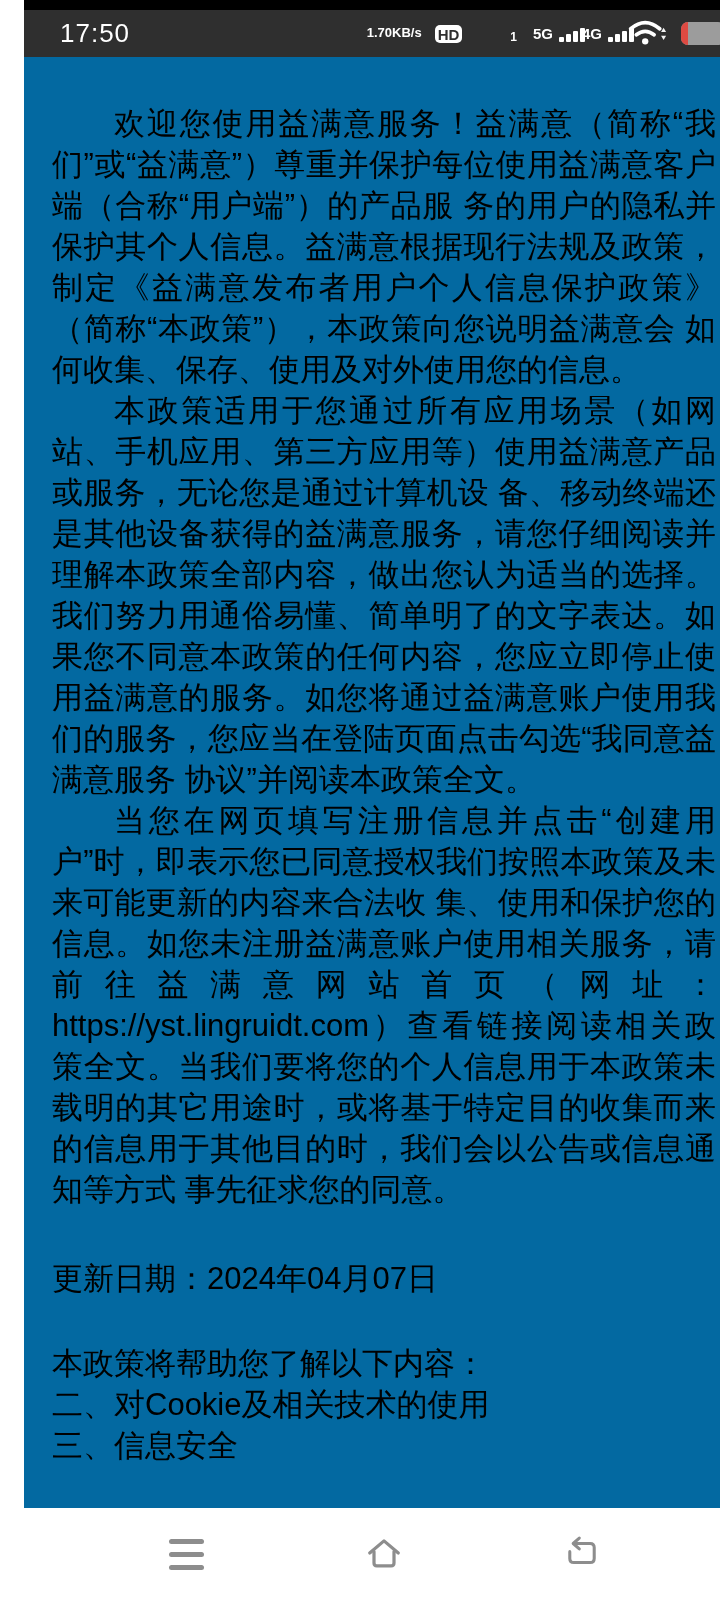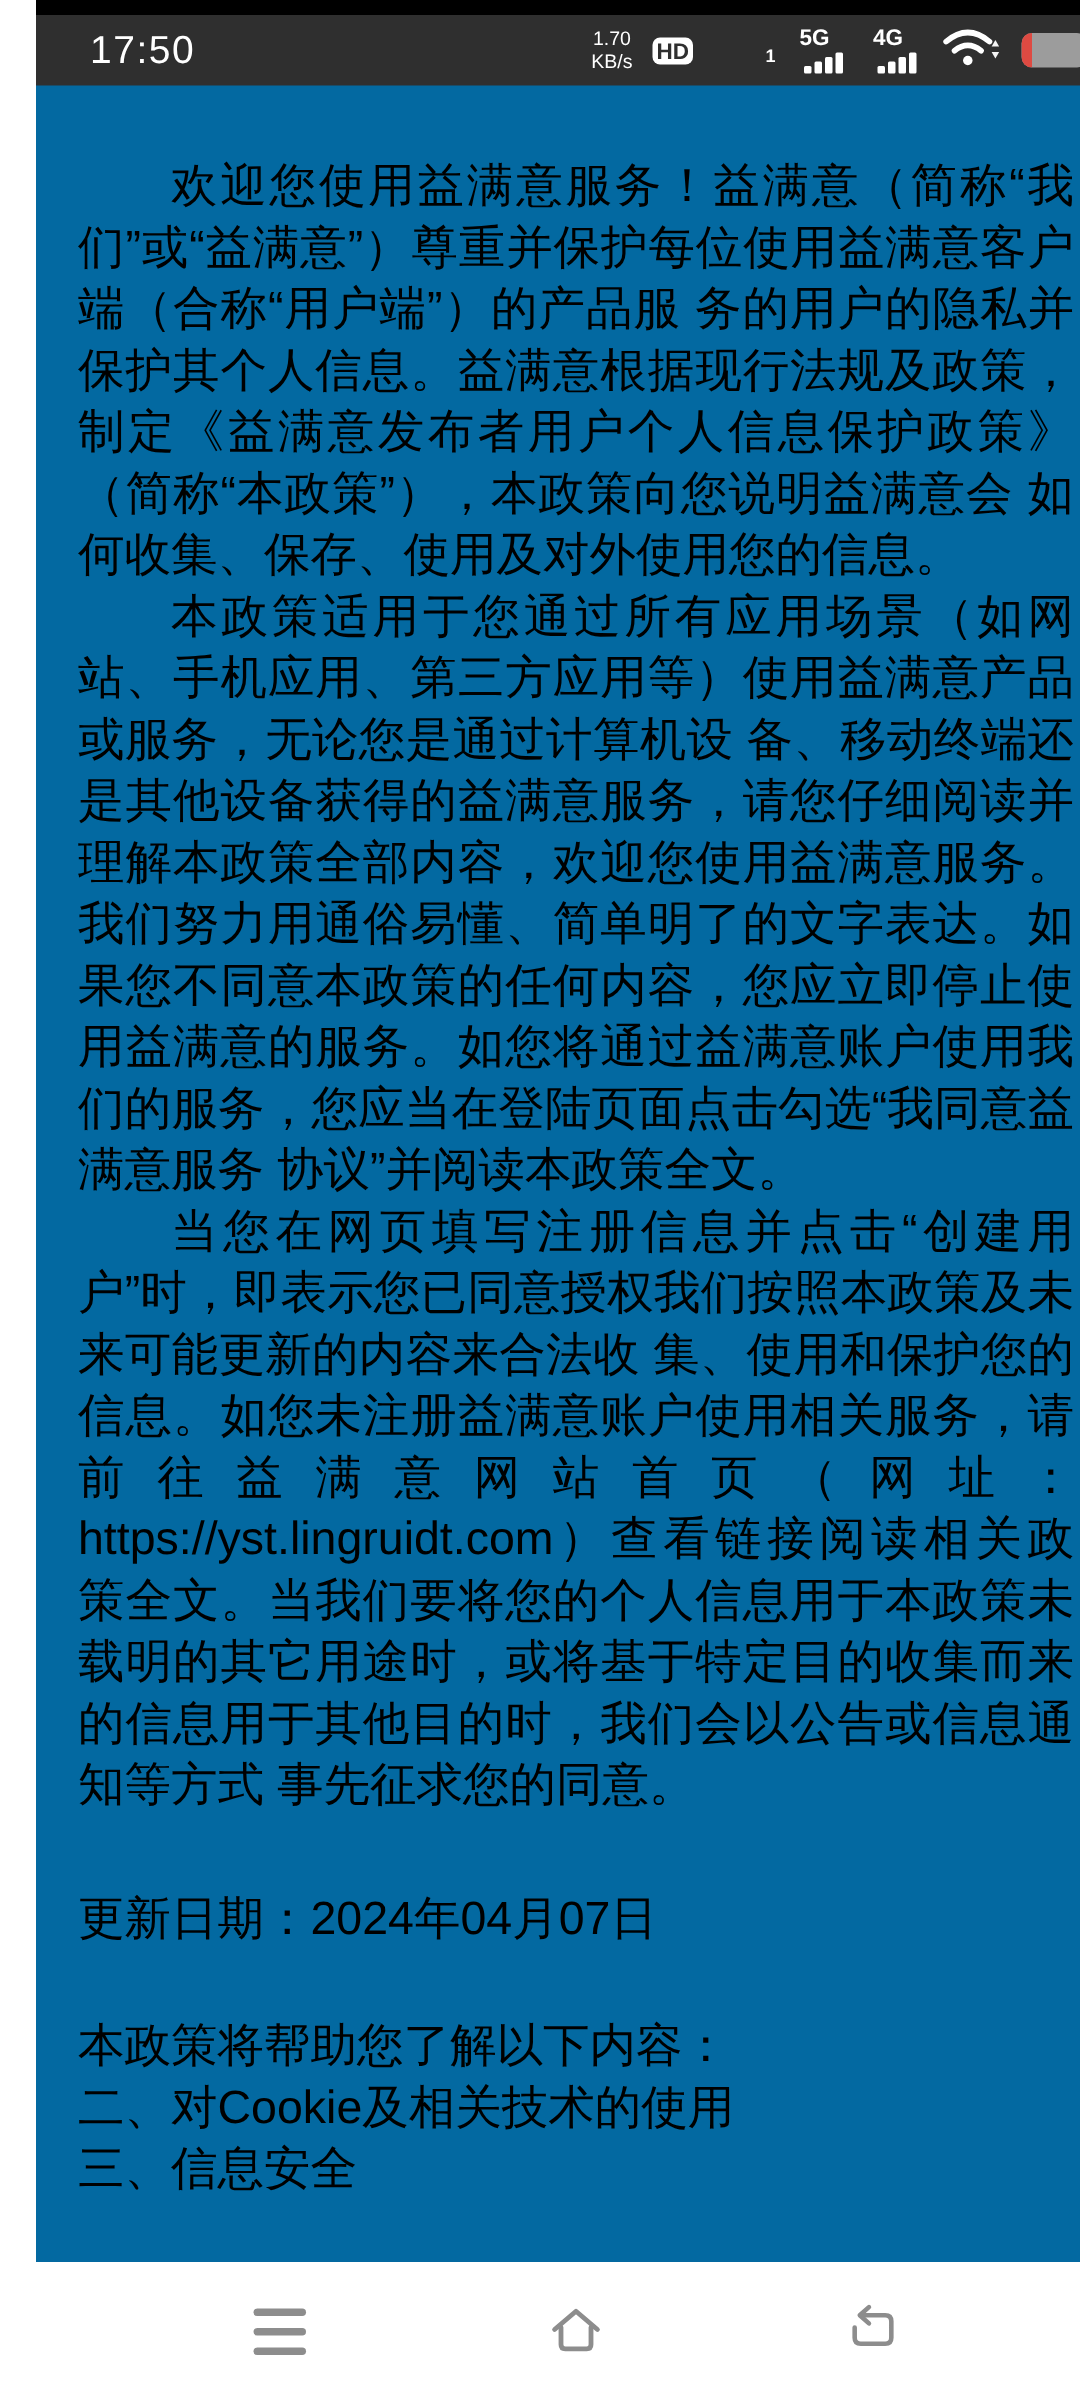--- a/index.html
+++ b/index.html
@@ -18,31 +18,31 @@
     background: linear-gradient(180deg, #000000 0px, #000000 10px, #2f2f2f 10px);
     display: flex;
     align-items: center;
     justify-content: space-between;
     padding: 10px 14px 0 36px;
     color: #ffffff;
   }
   .status-time { font-size: 26px; letter-spacing: 1px; }
   .status-right { display: flex; align-items: center; gap: 13px; }
   .net-speed {
-    display: flex; flex-direction: column; align-items: center;
-    font-size: 13px; line-height: 1.12; font-weight: 400;
+    display: flex; flex-direction: row; align-items: flex-start;
+    font-size: 13px; line-height: 1.12; font-weight: 700;
   }
   .hd-wrap { display: flex; align-items: flex-end; gap: 46px; }
   .hd-badge {
     background: #ffffff; color: #2f2f2f;
     font-size: 15px; font-weight: 800;
     border-radius: 5px; padding: 2px 3px 1px 3px; line-height: 1;
   }
   .hd-sub { font-size: 12px; font-weight: 600; margin-left: 2px; line-height: 1; }
-  .signal { display: flex; flex-direction: column; align-items: flex-start; width: 36px; }
+  .signal { display: flex; flex-direction: row; align-items: flex-start; width: 36px; }
   .sig-label { font-size: 15px; font-weight: 700; line-height: 1; margin-left: 3px; }
   .sig-bars { display: flex; align-items: flex-end; gap: 2px; margin-top: 2px; margin-left: 6px; }
   .sig-bars i { display: block; width: 5px; background: #ffffff; border-radius: 1px; }
   .sig-bars i:nth-child(1) { height: 5px; }
   .sig-bars i:nth-child(2) { height: 8px; }
   .sig-bars i:nth-child(3) { height: 11px; }
   .sig-bars i:nth-child(4) { height: 14px; }
   .battery {
     position: relative;
     width: 44px; height: 23px;
@@ -147,21 +147,21 @@
           <span class="battery-level" style="background: rgb(222, 74, 66);"></span>
         </span>
         <span class="battery-nub"></span>
       </span>
     </div>
   </div>
 
 
   <main class="content">
     <p class="para">欢迎您使用益满意服务！益满意（简称“我们”或“益满意”）尊重并保护每位使用益满意客户端（合称“用户端”）的产品服 务的用户的隐私并保护其个人信息。益满意根据现行法规及政策，制定《益满意发布者用户个人信息保护政策》（简称“本政策”），本政策向您说明益满意会 如何收集、保存、使用及对外使用您的信息。</p>
-    <p class="para">本政策适用于您通过所有应用场景（如网站、手机应用、第三方应用等）使用益满意产品或服务，无论您是通过计算机设 备、移动终端还是其他设备获得的益满意服务，请您仔细阅读并理解本政策全部内容，欢迎您使用益满意服务。我们努力用通俗易懂、简单明了的文字表达。如果您不同意本政策的任何内容，您应立即停止使用益满意的服务。如您将通过益满意账户使用我们的服务，您应当在登陆页面点击勾选“我同意益满意服务 协议”并阅读本政策全文。</p>
+    <p class="para">本政策适用于您通过所有应用场景（如网站、手机应用、第三方应用等）使用益满意产品或服务，无论您是通过计算机设 备、移动终端还是其他设备获得的益满意服务，请您仔细阅读并理解本政策全部内容，做出您认为适当的选择。我们努力用通俗易懂、简单明了的文字表达。如果您不同意本政策的任何内容，您应立即停止使用益满意的服务。如您将通过益满意账户使用我们的服务，您应当在登陆页面点击勾选“我同意益满意服务 协议”并阅读本政策全文。</p>
     <p class="para">当您在网页填写注册信息并点击“创建用户”时，即表示您已同意授权我们按照本政策及未来可能更新的内容来合法收 集、使用和保护您的信息。如您未注册益满意账户使用相关服务，请前往益满意网站首页（网址：https://yst.lingruidt.com）查看链接阅读相关政 策全文。当我们要将您的个人信息用于本政策未载明的其它用途时，或将基于特定目的收集而来的信息用于其他目的时，我们会以公告或信息通知等方式 事先征求您的同意。</p>
     <p class="update-date">更新日期：2024年04月07日</p>
     <p class="toc-heading">本政策将帮助您了解以下内容：</p>
     <p class="toc-item">二、对Cookie及相关技术的使用</p>
     <p class="toc-item">三、信息安全</p>
   </main>
 
   <nav class="nav-bar">
     <button class="nav-button">
       <span class="menu-icon">

